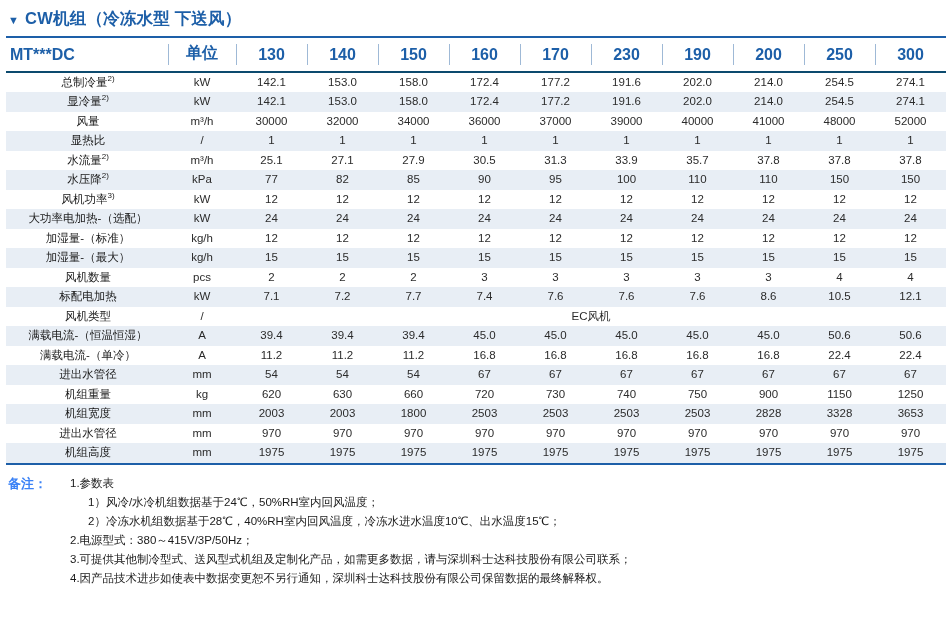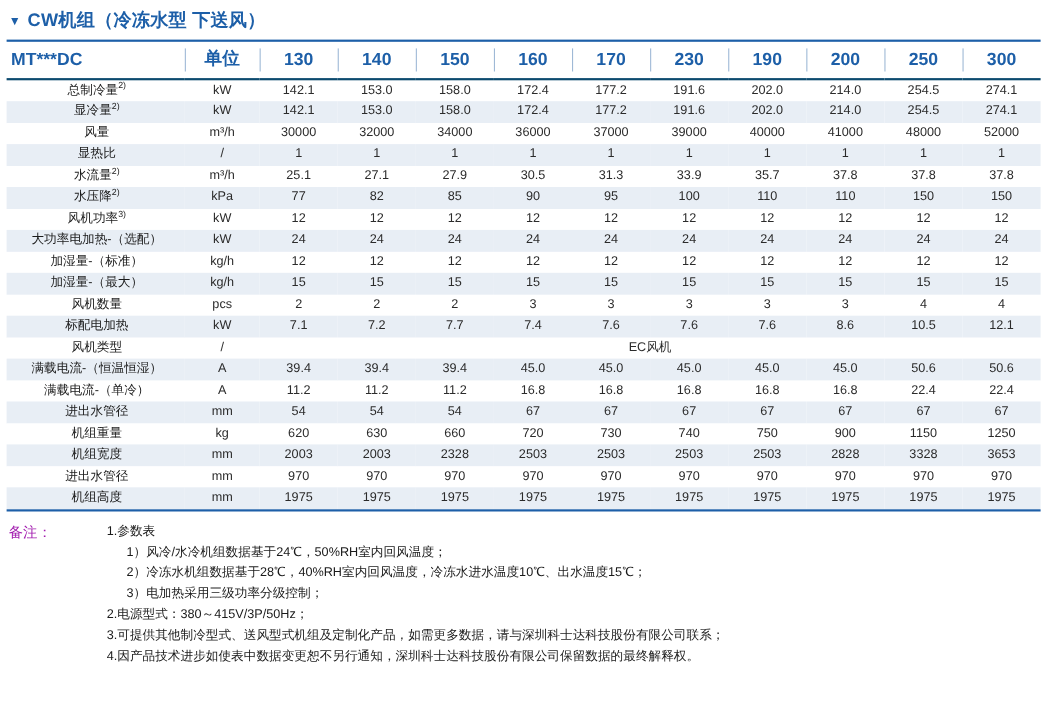--- a/index.html
+++ b/index.html
@@ -112,33 +112,32 @@
   }
 
   
   .remarks {
     display: flex;
     padding: 9px 8px 0 8px;
     font-size: 11.5px;
     color: #1a1a1a;
   }
   .remarks-label {
-    color: #a21caf;
-    font-weight: normal;
+    color: #3b82f6;
+    font-weight: bold;
     font-size: 13px;
     white-space: nowrap;
     padding-top: 1px;
     width: 62px;
     flex: none;
   }
   .remarks-body { flex: 1; }
   .rk-line {
     line-height: 19px;
     white-space: nowrap;
-    margin-left: 27px;
   }
   .rk-l1 { padding-left: 0px; }
   .rk-l2 { padding-left: 18px; }
 </style>
 </head>
 <body>
 
 <div class="page">
 
   <div class="title-bar">
@@ -406,21 +405,21 @@
           <td>750</td>
           <td>900</td>
           <td>1150</td>
           <td>1250</td>
         </tr>
         <tr class="even">
           <td class="name"><span>机组宽度</span></td>
           <td>mm</td>
           <td>2003</td>
           <td>2003</td>
-          <td>2328</td>
+          <td>1800</td>
           <td>2503</td>
           <td>2503</td>
           <td>2503</td>
           <td>2503</td>
           <td>2828</td>
           <td>3328</td>
           <td>3653</td>
         </tr>
         <tr class="odd">
           <td class="name"><span>进出水管径</span></td>
@@ -454,20 +453,19 @@
   </table>
 
   <div class="table-bottom-rule"></div>
 
   <div class="remarks">
     <div class="remarks-label">备注：</div>
     <div class="remarks-body" id="remarks-body">
         <div class="rk-line rk-l1">1.参数表</div>
         <div class="rk-line rk-l2">1）风冷/水冷机组数据基于24℃，50%RH室内回风温度；</div>
         <div class="rk-line rk-l2">2）冷冻水机组数据基于28℃，40%RH室内回风温度，冷冻水进水温度10℃、出水温度15℃；</div>
-        <div class="rk-line rk-l2">3）电加热采用三级功率分级控制；</div>
         <div class="rk-line rk-l1">2.电源型式：380～415V/3P/50Hz；</div>
         <div class="rk-line rk-l1">3.可提供其他制冷型式、送风型式机组及定制化产品，如需更多数据，请与深圳科士达科技股份有限公司联系；</div>
         <div class="rk-line rk-l1">4.因产品技术进步如使表中数据变更恕不另行通知，深圳科士达科技股份有限公司保留数据的最终解释权。</div>
       </div>
   </div>
 
 </div>
 
 </body></html>

